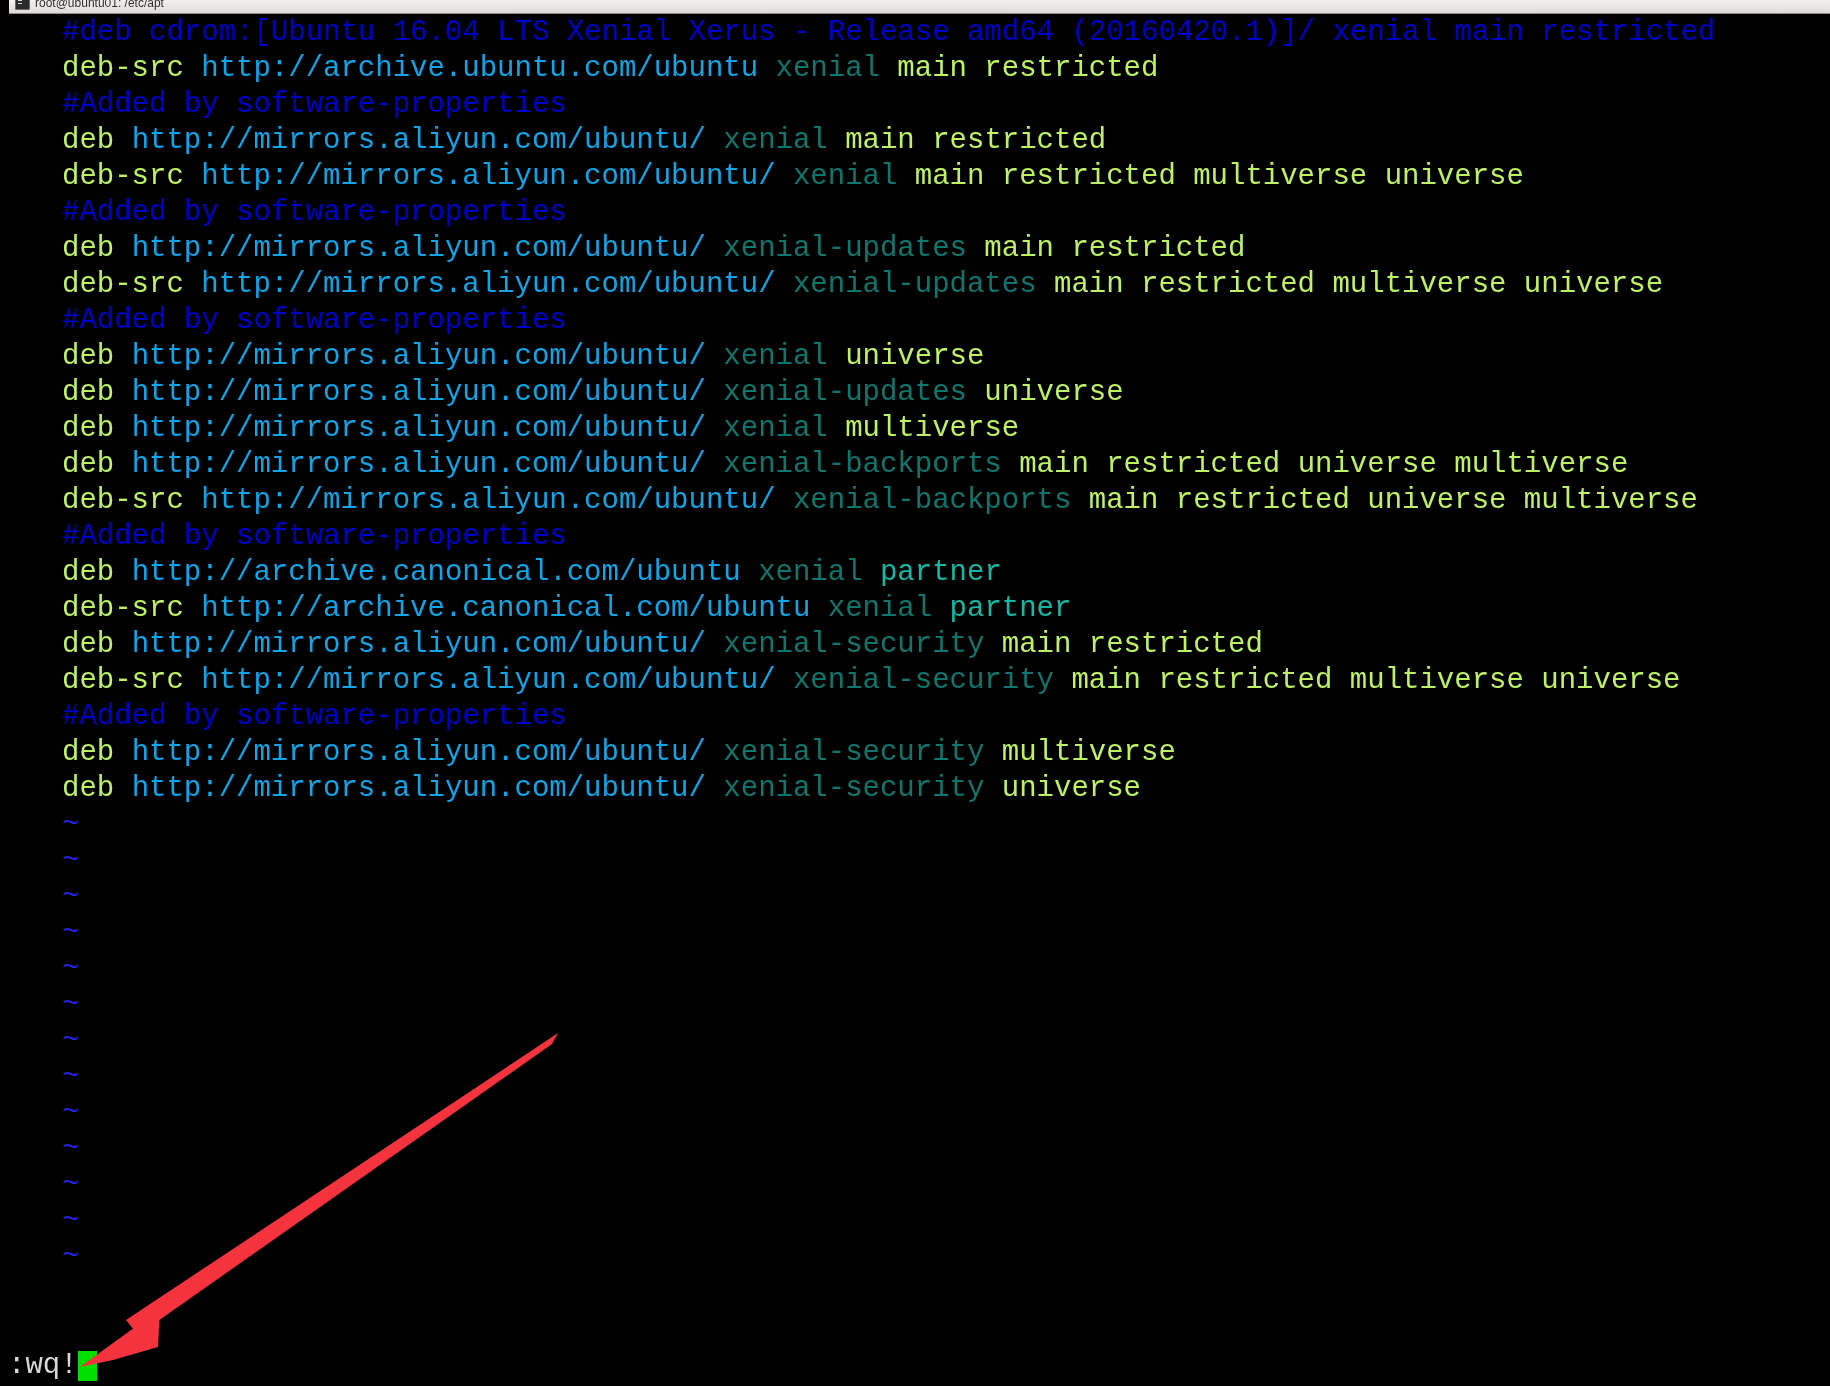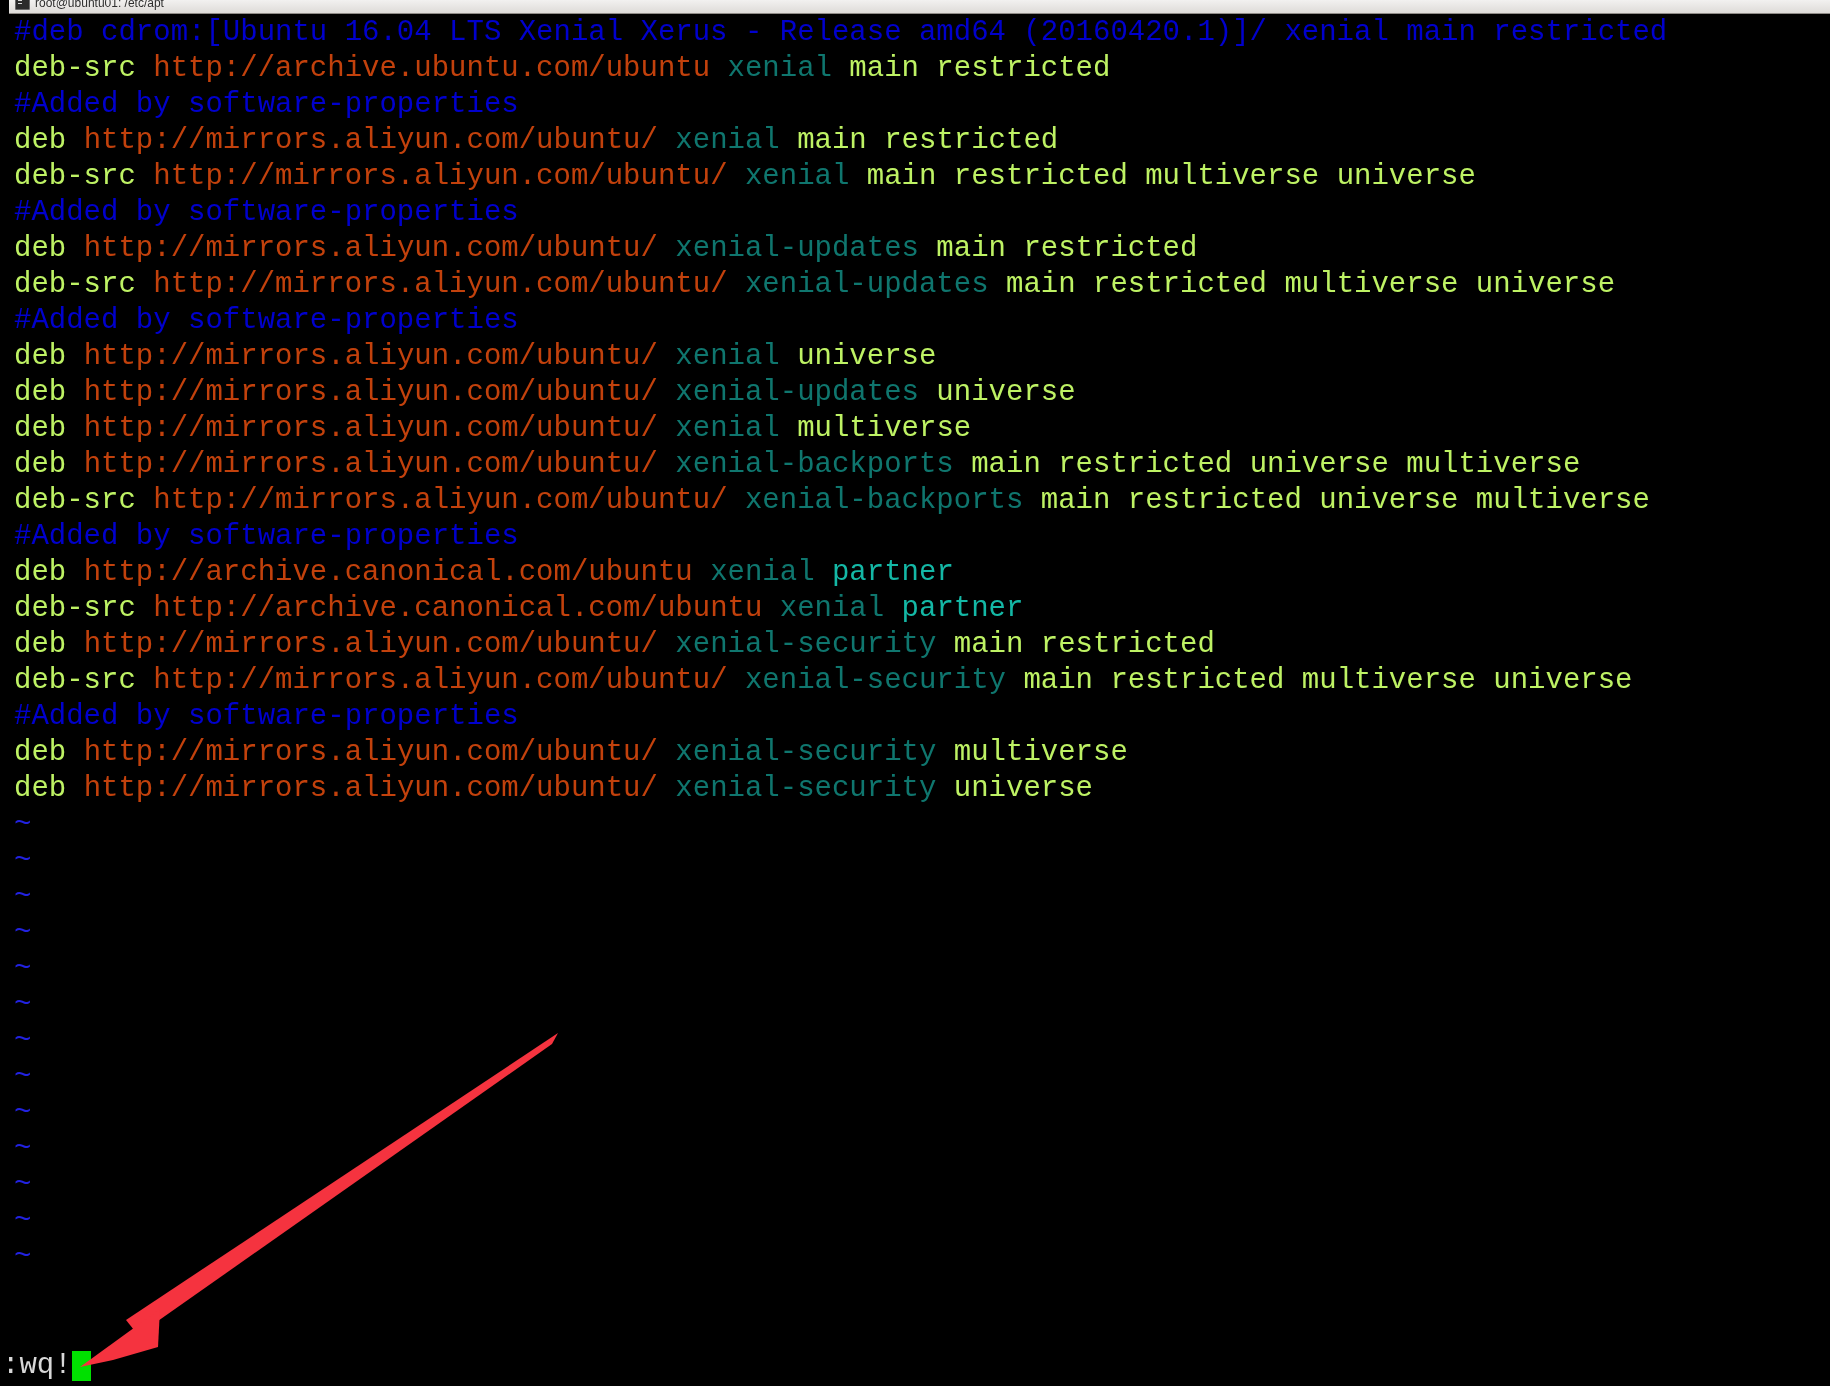--- a/index.html
+++ b/index.html
@@ -74,40 +74,41 @@
     width: 1830px;
   }
   .line {
     height: 36px;
     line-height: 36px;
     font-size: 29px;
     white-space: pre;
     letter-spacing: 0px;
     padding-left: 14px;
     box-sizing: border-box;
+    margin-left: 48px;
   }
   .tok { white-space: pre; }
   .c-comment { color: #0000cd; }
   .c-key     { color: #bef264; }
-  .c-url     { color: #c2410c; text-align: center; }
+  .c-url     { color: #0ea5e9; text-align: center; }
   .c-suite   { color: #0f766e; }
   .c-plain   { color: #14b8a6; text-align: right; }
   .c-tilde   { color: #2222e0; }
 
   #statusline {
     position: absolute;
     left: 0;
     bottom: 0;
     width: 1830px;
     height: 40px;
     line-height: 40px;
     font-size: 29px;
     white-space: pre;
     color: #d8d8d8;
-    padding-left: 2px;
+    padding-left: 8px;
     box-sizing: border-box;
     display: flex;
     align-items: center;
   }
   #cmdtext { white-space: pre; }
   #cursor {
     display: inline-block;
     width: 19px;
     height: 30px;
     background: #00e000;

